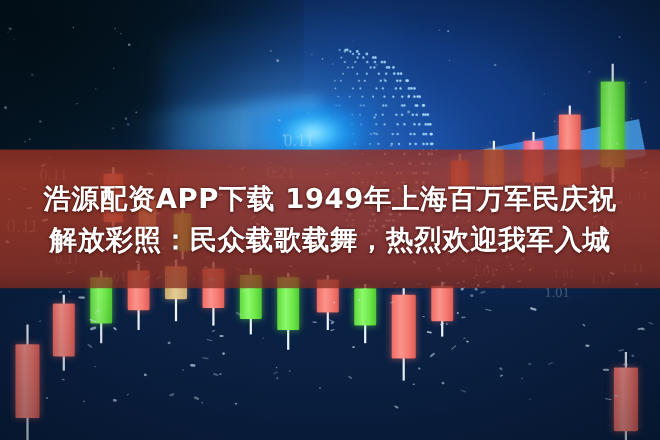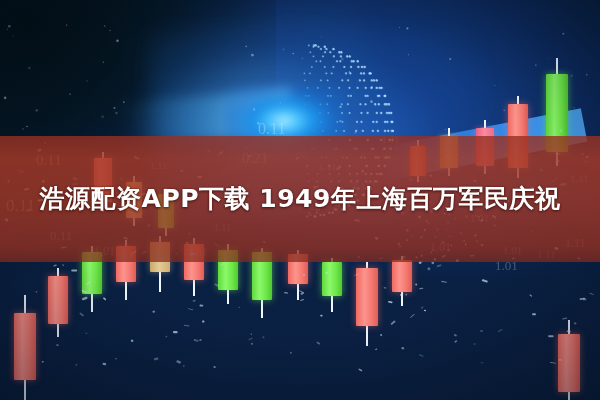--- a/index.html
+++ b/index.html
@@ -865,16 +865,17 @@
           <circle cx="293.2" cy="53.5" r="0.79" opacity="0.46"></circle>
         </g>
     </svg>
   </div>
 
   <div class="bg-vignette"></div>
 
   <div class="band">
     <div class="band-inner">
       <div class="title-line">浩源配资APP下载 1949年上海百万军民庆祝</div>
+      <div class="title-line">解放彩照：民众载歌载舞，热烈欢迎我军入城</div>
     </div>
   </div>
 
 </div>
 
 </body></html>

